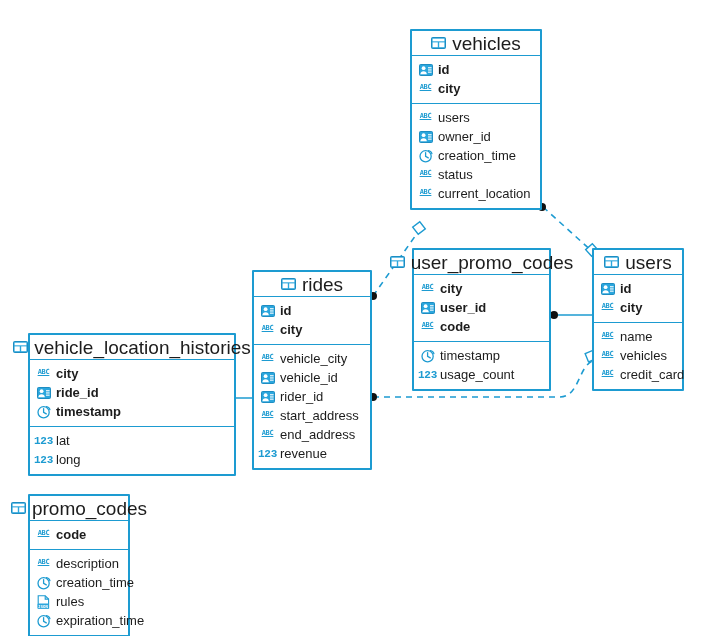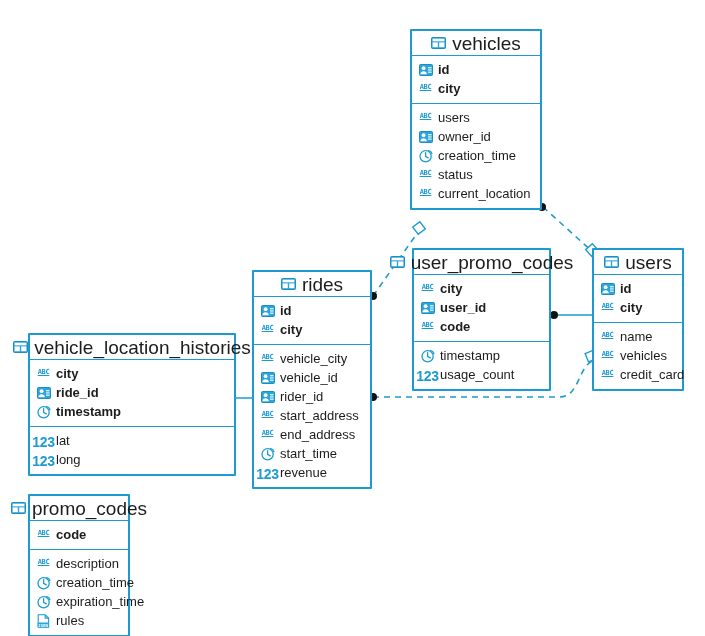--- a/index.html
+++ b/index.html
@@ -101,22 +101,22 @@
     font-size: 7px;
     font-weight: bold;
     letter-spacing: -0.3px;
     color: #1d9bd1;
     line-height: 1;
     position: relative;
     top: -1px;
     text-decoration: underline;
   }
   .ico-123 {
-    font-family: Liberation Sans, sans-serif;
-    font-size: 14px;
+    font-family: Liberation Mono, monospace;
+    font-size: 11px;
     font-weight: bold;
     letter-spacing: -0.2px;
     color: #1d9bd1;
     line-height: 1;
     position: relative;
     top: 1px;
   }
 
   
   .grid-ico { width: 15px; height: 12px; }
@@ -384,30 +384,20 @@
           </div>
           <div class="field">
             <span class="ico ico-abc">ABC</span>
             <span class="field-name">start_address</span>
           </div>
           <div class="field">
             <span class="ico ico-abc">ABC</span>
             <span class="field-name">end_address</span>
           </div>
           <div class="field">
-            <span class="ico">
-              <svg width="14" height="14" viewBox="0 0 14 14">
-                <circle cx="6.6" cy="7.3" r="5.6" fill="#ffffff" stroke="#1d9bd1" stroke-width="1.3"></circle>
-                <path d="M6.6 3.6 L6.6 7.3 L9.3 8.9" fill="none" stroke="#1d9bd1" stroke-width="1.3" stroke-linecap="round"></path>
-                <path d="M9.4 1.6 Q12.3 2.1 12.9 4.6" fill="none" stroke="#1d9bd1" stroke-width="1.3" stroke-linecap="round"></path>
-              </svg>
-            </span>
-            <span class="field-name">start_time</span>
-          </div>
-          <div class="field">
             <span class="ico ico-123">123</span>
             <span class="field-name">revenue</span>
           </div>
         </div>
       </div>
       <div class="entity" style="left: 28px; top: 333px; width: 208px;">
         <div class="entity-header">
           <span class="ico grid-ico">
             <svg width="15" height="12" viewBox="0 0 15 12">
               <rect x="0.5" y="0.5" width="14" height="11" rx="1" fill="#2ba6dd" stroke="#1d8dc2"></rect>
@@ -486,36 +476,36 @@
               <svg width="14" height="14" viewBox="0 0 14 14">
                 <circle cx="6.6" cy="7.3" r="5.6" fill="#ffffff" stroke="#1d9bd1" stroke-width="1.3"></circle>
                 <path d="M6.6 3.6 L6.6 7.3 L9.3 8.9" fill="none" stroke="#1d9bd1" stroke-width="1.3" stroke-linecap="round"></path>
                 <path d="M9.4 1.6 Q12.3 2.1 12.9 4.6" fill="none" stroke="#1d9bd1" stroke-width="1.3" stroke-linecap="round"></path>
               </svg>
             </span>
             <span class="field-name">creation_time</span>
           </div>
           <div class="field">
             <span class="ico">
-              <svg width="14" height="14" viewBox="0 0 14 14">
-                <circle cx="6.6" cy="7.3" r="5.6" fill="#ffffff" stroke="#1d9bd1" stroke-width="1.3"></circle>
-                <path d="M6.6 3.6 L6.6 7.3 L9.3 8.9" fill="none" stroke="#1d9bd1" stroke-width="1.3" stroke-linecap="round"></path>
-                <path d="M9.4 1.6 Q12.3 2.1 12.9 4.6" fill="none" stroke="#1d9bd1" stroke-width="1.3" stroke-linecap="round"></path>
-              </svg>
-            </span>
-            <span class="field-name">expiration_time</span>
-          </div>
-          <div class="field">
-            <span class="ico">
               <svg width="13" height="14" viewBox="0 0 13 14">
                 <path d="M1.2 0.8 h7 l3.4 3.3 v9.1 h-10.4 z" fill="#ffffff" stroke="#1d9bd1" stroke-width="1.1"></path>
                 <path d="M8.2 0.8 v3.3 h3.4" fill="none" stroke="#1d9bd1" stroke-width="1.1"></path>
                 <rect x="0.6" y="8.6" width="11" height="5" rx="0.8" fill="#2ba6dd"></rect>
                 <text x="6.1" y="12.6" font-family="DejaVu Sans Mono, monospace" font-size="4.2" font-weight="bold" fill="#ffffff" text-anchor="middle">JSON</text>
               </svg>
             </span>
             <span class="field-name">rules</span>
           </div>
+          <div class="field">
+            <span class="ico">
+              <svg width="14" height="14" viewBox="0 0 14 14">
+                <circle cx="6.6" cy="7.3" r="5.6" fill="#ffffff" stroke="#1d9bd1" stroke-width="1.3"></circle>
+                <path d="M6.6 3.6 L6.6 7.3 L9.3 8.9" fill="none" stroke="#1d9bd1" stroke-width="1.3" stroke-linecap="round"></path>
+                <path d="M9.4 1.6 Q12.3 2.1 12.9 4.6" fill="none" stroke="#1d9bd1" stroke-width="1.3" stroke-linecap="round"></path>
+              </svg>
+            </span>
+            <span class="field-name">expiration_time</span>
+          </div>
         </div>
       </div>
     </div>
 
 </div>
 
 </body></html>

